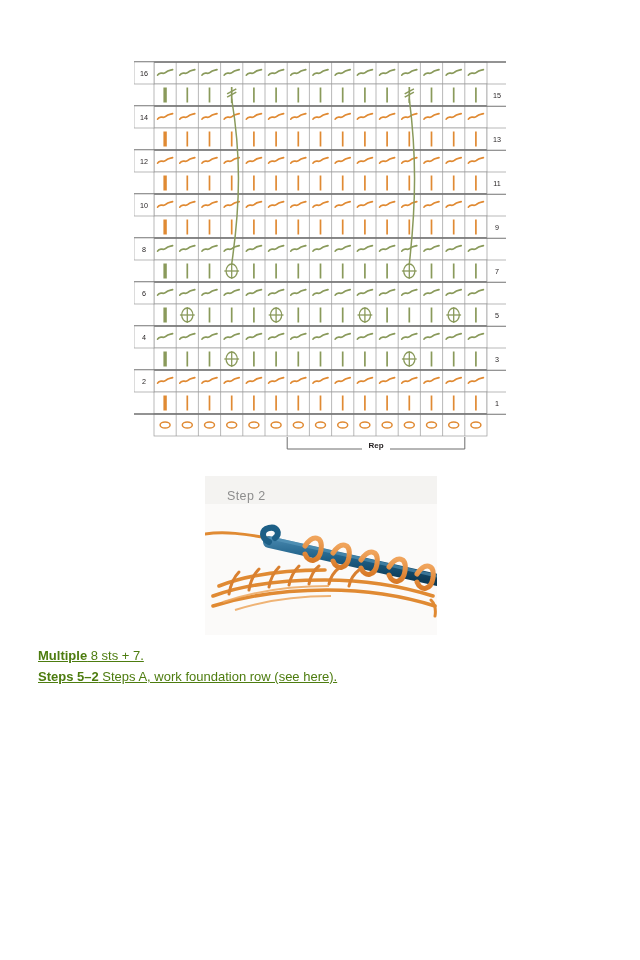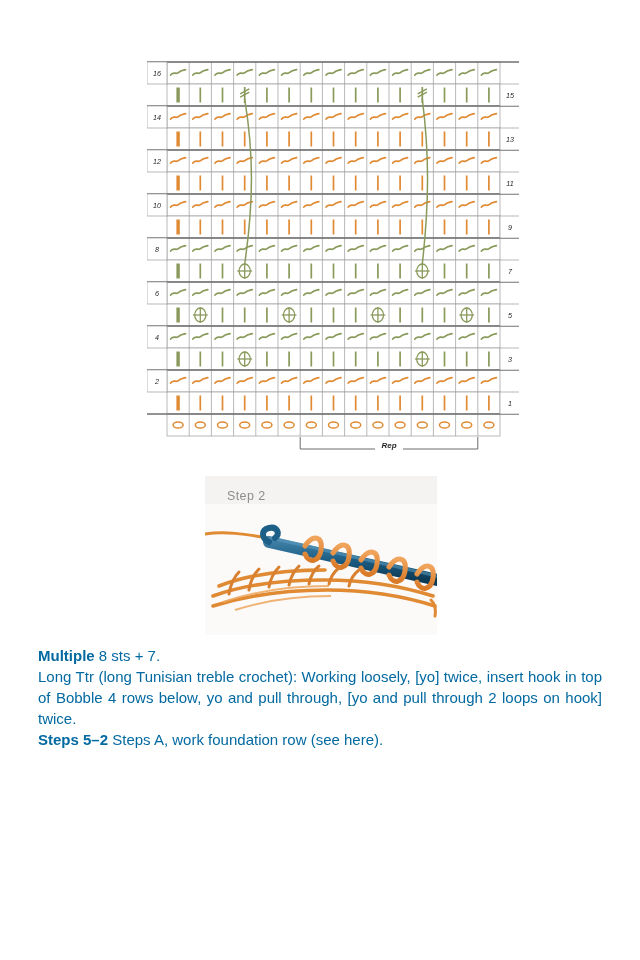--- a/index.html
+++ b/index.html
@@ -6,21 +6,21 @@
   body{
     width:640px;height:960px;
     background:#ffffff;
     font-family:"Liberation Sans", sans-serif;
     color:#231f20;
     overflow:hidden;
     position:relative;
   }
 
   
-  #chart-wrap{position:absolute;left:147px;top:58px;width:372px;height:400px;font-style:italic;}
+  #chart-wrap{position:absolute;left:134px;top:58px;width:372px;height:400px;}
   #chart-svg{display:block;}
 
   .rownum{font-family:"Liberation Sans",sans-serif;font-size:7.2px;fill:#231f20;}
   .ttr-curve{stroke:#8a9a5b;stroke-width:1.5;fill:none;stroke-linecap:round;}
 
   .rep-bracket{stroke:#6d6d6d;stroke-width:1;fill:none;}
   .rep-label{font-family:"Liberation Sans",sans-serif;font-size:8px;fill:#231f20;font-weight:bold;}
 
   
   #photo{
@@ -30,23 +30,24 @@
   }
   #photo .step-label{
     position:absolute;left:22px;top:13px;
     font-size:12.5px;color:#8d8d8d;letter-spacing:.4px;
   }
   #photo svg{position:absolute;left:0;top:0;}
 
   
   #text-block{
     position:absolute;left:38px;top:645px;width:564px;
-    font-size:15px;line-height:21px;
+    font-size:13px;line-height:21px;
     text-align:justify;
-    color:#0369a1;
+    color:#4d7c0f;
+    text-decoration:underline;
   }
   #text-block p{margin:0;}
   #text-block b{font-weight:bold;}
 </style>
 </head>
 <body>
 
 <div id="chart-wrap">
   <svg id="chart-svg" width="372" height="400" viewBox="0 0 372 400">
       <rect x="20" y="4" width="333" height="22" fill="#ffffff" stroke="#9b9b9b" stroke-width="0.7"></rect>
@@ -701,15 +702,14 @@
       <path d="M30 134 C 58 125, 92 120, 126 120"></path>
     </g>
 
     <path d="M226 124 C 230 128, 231 134, 230 140" stroke="#e08a33" stroke-width="3" fill="none" stroke-linecap="round"></path>
   </svg>
   <div class="step-label">Step 2</div>
 </div>
 
 <div id="text-block">
   <p><b>Multiple</b><span> 8 sts + 7.</span></p>
-  <p>Long Ttr (long Tunisian treble crochet): Working loosely, [yo] twice, insert hook in top of Bobble 4 rows below, yo and pull through, [yo and pull through 2 loops on hook] twice.</p>
   <p><b>Steps 5–2</b><span> Steps A, work foundation row (see here).</span></p>
 </div>
 
 </body></html>

